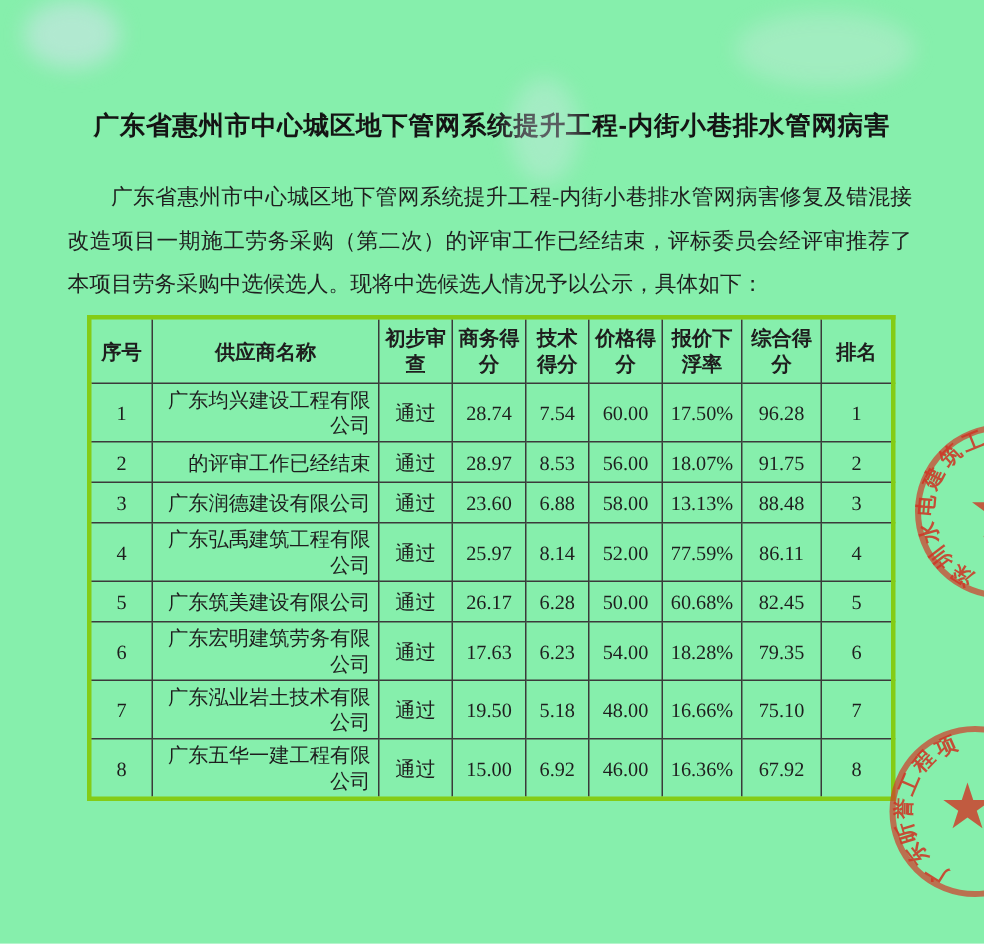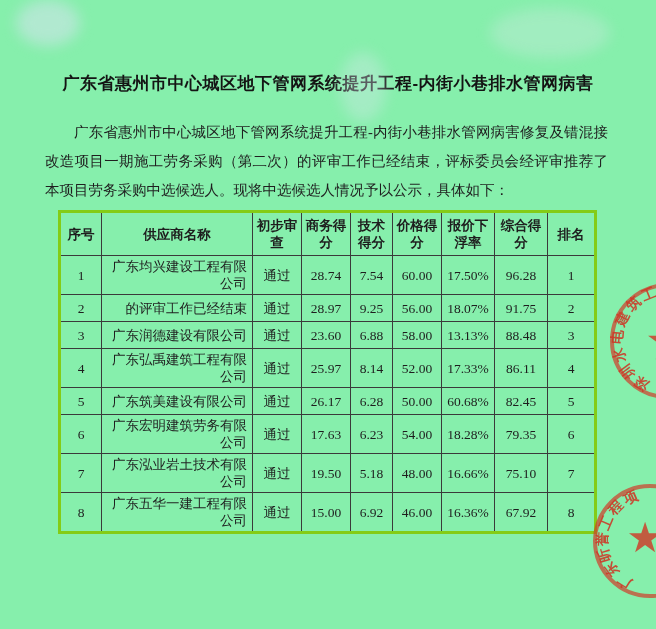--- a/index.html
+++ b/index.html
@@ -151,21 +151,21 @@
     <td>60.00</td>
     <td>17.50%</td>
     <td>96.28</td>
     <td>1</td>
   </tr>
         <tr>
     <td>2</td>
     <td class="c-name">的评审工作已经结束</td>
     <td>通过</td>
     <td>28.97</td>
-    <td>9.25</td>
+    <td>8.53</td>
     <td>56.00</td>
     <td>18.07%</td>
     <td>91.75</td>
     <td>2</td>
   </tr>
         <tr>
     <td>3</td>
     <td class="c-name">广东润德建设有限公司</td>
     <td>通过</td>
     <td>23.60</td>
@@ -175,21 +175,21 @@
     <td>88.48</td>
     <td>3</td>
   </tr>
         <tr>
     <td>4</td>
     <td class="c-name">广东弘禹建筑工程有限公司</td>
     <td>通过</td>
     <td>25.97</td>
     <td>8.14</td>
     <td>52.00</td>
-    <td>17.33%</td>
+    <td>77.59%</td>
     <td>86.11</td>
     <td>4</td>
   </tr>
         <tr>
     <td>5</td>
     <td class="c-name">广东筑美建设有限公司</td>
     <td>通过</td>
     <td>26.17</td>
     <td>6.28</td>
     <td>50.00</td>

